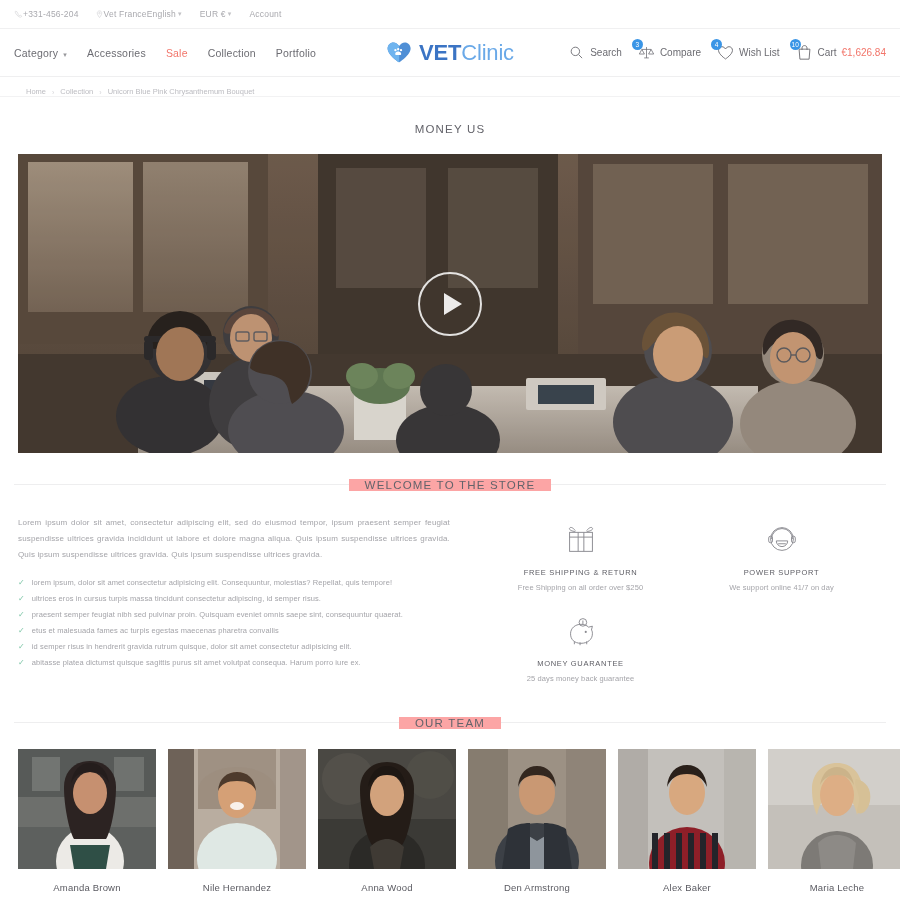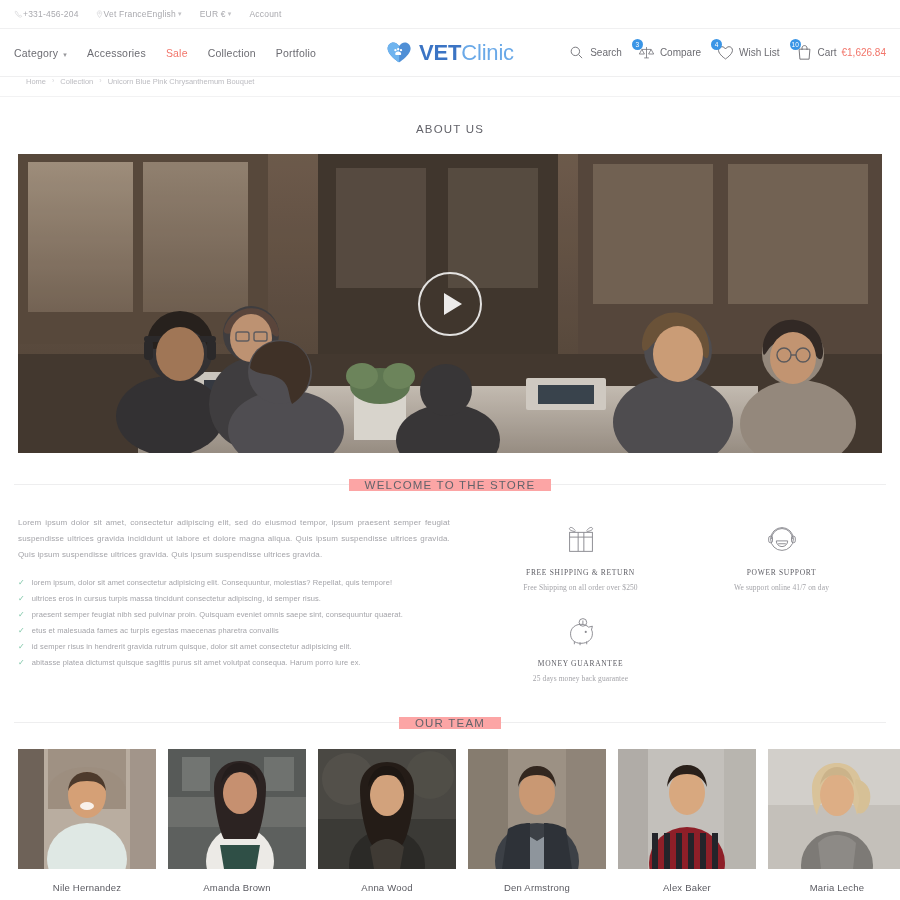--- a/index.html
+++ b/index.html
@@ -60,21 +60,21 @@
     position:absolute; top:-5px; left:-6px;
     min-width:11px; height:11px; padding:0 2px;
     background:#3a95e6; color:#fff; border-radius:50%;
     font-size:6.5px; line-height:11px; text-align:center;
     font-family:"Liberation Sans",sans-serif;
   }
   .cart-price { color:#f2756a; }
 
   
   .breadcrumb {
-    height: 20px; display:flex; align-items:flex-start; gap:6px;
+    height: 20px; display:flex; align-items:flex-end; gap:6px;
     padding: 0 26px; font-size:7.5px; color:#bcbcc1;
     border-bottom:1px solid #f2f2f3; background:#fff;
   }
   .bc-sep { color:#d5d5d9; font-size:7px; }
 
   
   .sec-title {
     text-align:center; font-size:11.5px; color:#63636a;
     letter-spacing:1.2px; padding: 26px 0 0 0;
   }
@@ -115,21 +115,21 @@
     text-align: justify; letter-spacing:.15px; margin:0 0 12px 0;
   }
   .wel-list { list-style:none; margin:0; padding:0; }
   .wel-list li {
     display:flex; gap:7px; align-items:flex-start;
     font-size:7.5px; line-height:16px; color:#a4a4a9; letter-spacing:.1px;
   }
   .tick { color:#7cc5a6; font-size:8px; line-height:16px; }
 
   .wel-right { flex:1; display:flex; flex-wrap:wrap; }
-  .feature { width:50%; text-align:center; padding: 4px 6px 14px 6px; font-family: Liberation Serif, serif; }
+  .feature { width:50%; text-align:center; padding: 4px 6px 14px 6px; }
   .feat-ico { height:40px; display:flex; align-items:center; justify-content:center; margin-bottom:9px;}
   .feat-title { font-size:7.5px; color:#5d5d64; letter-spacing:.7px; margin-bottom:6px; }
   .feat-sub { font-size:7.5px; color:#a4a4a9; letter-spacing:.1px; }
 
   
   .team-wrap { padding: 0 14px; }
   .team-grid { display:flex; gap:12px; padding: 18px 4px 0 4px; }
   .member { width: 138px; text-align:center; }
   .m-photo { width:138px; height:120px; overflow:hidden; position:relative; background:#bdbdbd; }
   .m-name { font-size:9.5px; color:#5a5a61; margin-top:13px; letter-spacing:.2px; }
@@ -254,21 +254,21 @@
   </div>
 
   <div class="breadcrumb">
     <span>Home</span>
     <span class="bc-sep">›</span>
     <span>Collection</span>
     <span class="bc-sep">›</span>
     <span>Unicorn Blue Pink Chrysanthemum Bouquet</span>
   </div>
 
-  <div class="sec-title">ABOUT US</div>
+  <div class="sec-title">MONEY US</div>
 
   <div class="hero-wrap">
     <div class="hero">
       <svg class="hero-photo" width="864" height="299" viewBox="0 0 864 299" preserveAspectRatio="none">
         <defs>
           <linearGradient id="wall" x1="0" y1="0" x2="0" y2="1">
             <stop offset="0" stop-color="#6d5a4b"></stop>
               <stop offset="1" stop-color="#4a3d33"></stop>
           </linearGradient>
           <linearGradient id="winl" x1="0" y1="0" x2="0" y2="1">
@@ -437,51 +437,51 @@
   <div class="team-wrap">
     <div class="sec-title-rule" style="margin:16px 0 0 0;">
       <span>OUR TEAM</span>
     </div>
 
     <div class="team-grid">
 
       <div class="member">
         <div class="m-photo">
           <svg width="138" height="120" viewBox="0 0 138 120" preserveAspectRatio="none">
-            <rect width="138" height="120" fill="#b9ada0"></rect>
-            <rect x="30" y="0" width="78" height="60" fill="#8e7f70" opacity=".6"></rect>
-            <path d="M30 42a39 24 0 0 1 78 0v18H30z" fill="#9c8b7c" opacity=".5"></path>
-            <rect x="0" y="0" width="26" height="120" fill="#6e6258"></rect>
-            <rect x="112" y="0" width="26" height="120" fill="#a2958a"></rect>
-            <ellipse cx="69" cy="110" rx="40" ry="36" fill="#dfe8e4"></ellipse>
-            <ellipse cx="69" cy="46" rx="19" ry="23" fill="#d5a076"></ellipse>
-            <path d="M50 42c1-13 9-19 19-19s18 6 19 19c-3-7-9-10-19-10s-16 3-19 10z" fill="#4d3a2c"></path>
-            <ellipse cx="69" cy="57" rx="7" ry="4" fill="#fff" opacity=".85"></ellipse>
-          </svg>
-        </div>
-        <div class="m-name">Nile Hernandez</div>
-
-      </div>
-
-      <div class="member">
-        <div class="m-photo">
-          <svg width="138" height="120" viewBox="0 0 138 120" preserveAspectRatio="none">
             <rect width="138" height="120" fill="#6d6f6c"></rect>
             <rect x="0" y="0" width="138" height="48" fill="#575a58"></rect>
             <rect x="14" y="8" width="28" height="34" fill="#8d908c" opacity=".5"></rect>
             <rect x="96" y="8" width="30" height="34" fill="#8d908c" opacity=".45"></rect>
             <rect x="0" y="78" width="138" height="42" fill="#5d605e"></rect>
             <ellipse cx="72" cy="112" rx="34" ry="34" fill="#eceae6"></ellipse>
             <path d="M46 38c0-16 11-26 26-26s26 10 26 26c0 22-6 46-10 52H56c-4-6-10-30-10-52z" fill="#2c2322"></path>
             <ellipse cx="72" cy="44" rx="17" ry="21" fill="#c69070"></ellipse>
             <path d="M53 34c2-13 9-20 19-20s17 7 19 20c-4-8-10-11-19-11s-15 3-19 11z" fill="#241d1c"></path>
             <path d="M52 96h40l-4 24H56z" fill="#2f4f46"></path>
           </svg>
         </div>
         <div class="m-name">Amanda Brown</div>
+
+      </div>
+
+      <div class="member">
+        <div class="m-photo">
+          <svg width="138" height="120" viewBox="0 0 138 120" preserveAspectRatio="none">
+            <rect width="138" height="120" fill="#b9ada0"></rect>
+            <rect x="30" y="0" width="78" height="60" fill="#8e7f70" opacity=".6"></rect>
+            <path d="M30 42a39 24 0 0 1 78 0v18H30z" fill="#9c8b7c" opacity=".5"></path>
+            <rect x="0" y="0" width="26" height="120" fill="#6e6258"></rect>
+            <rect x="112" y="0" width="26" height="120" fill="#a2958a"></rect>
+            <ellipse cx="69" cy="110" rx="40" ry="36" fill="#dfe8e4"></ellipse>
+            <ellipse cx="69" cy="46" rx="19" ry="23" fill="#d5a076"></ellipse>
+            <path d="M50 42c1-13 9-19 19-19s18 6 19 19c-3-7-9-10-19-10s-16 3-19 10z" fill="#4d3a2c"></path>
+            <ellipse cx="69" cy="57" rx="7" ry="4" fill="#fff" opacity=".85"></ellipse>
+          </svg>
+        </div>
+        <div class="m-name">Nile Hernandez</div>
 
       </div>
 
       <div class="member">
         <div class="m-photo">
           <svg width="138" height="120" viewBox="0 0 138 120" preserveAspectRatio="none">
             <rect width="138" height="120" fill="#3b3a36"></rect>
             <rect x="0" y="0" width="138" height="70" fill="#4a4843"></rect>
             <ellipse cx="30" cy="30" rx="26" ry="26" fill="#5a5750" opacity=".6"></ellipse>
             <ellipse cx="112" cy="26" rx="24" ry="24" fill="#56534c" opacity=".5"></ellipse>

